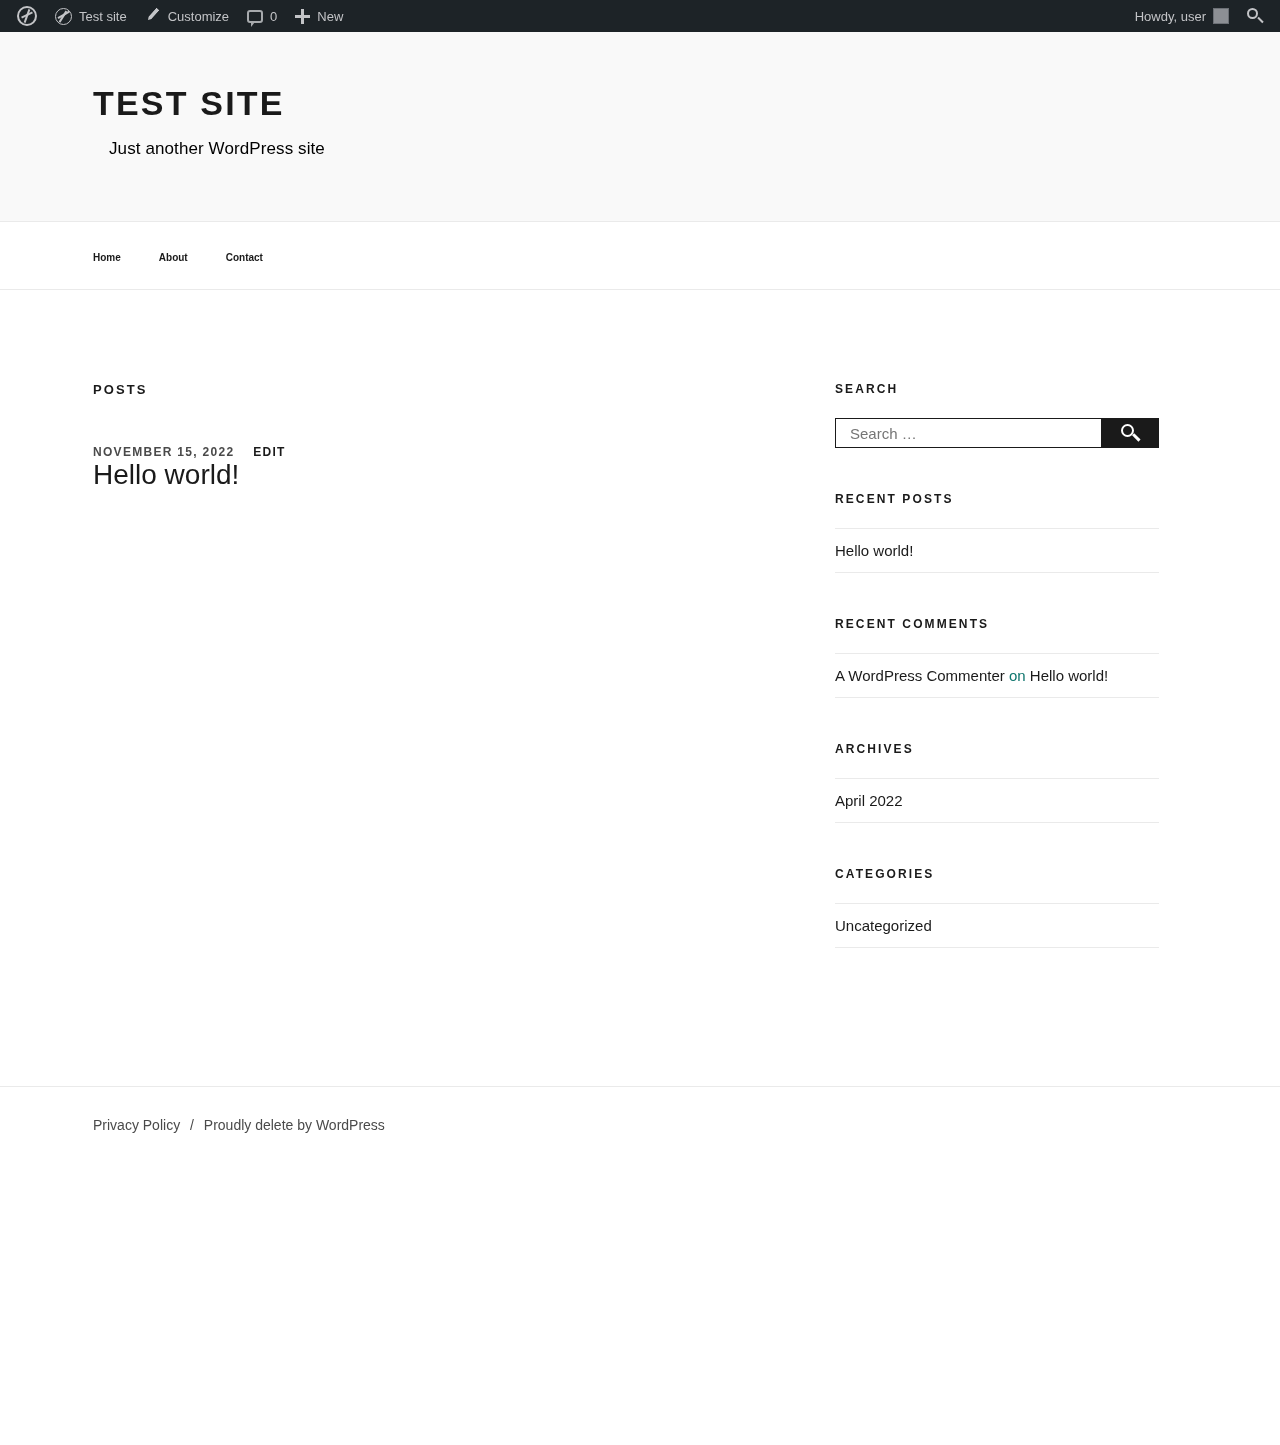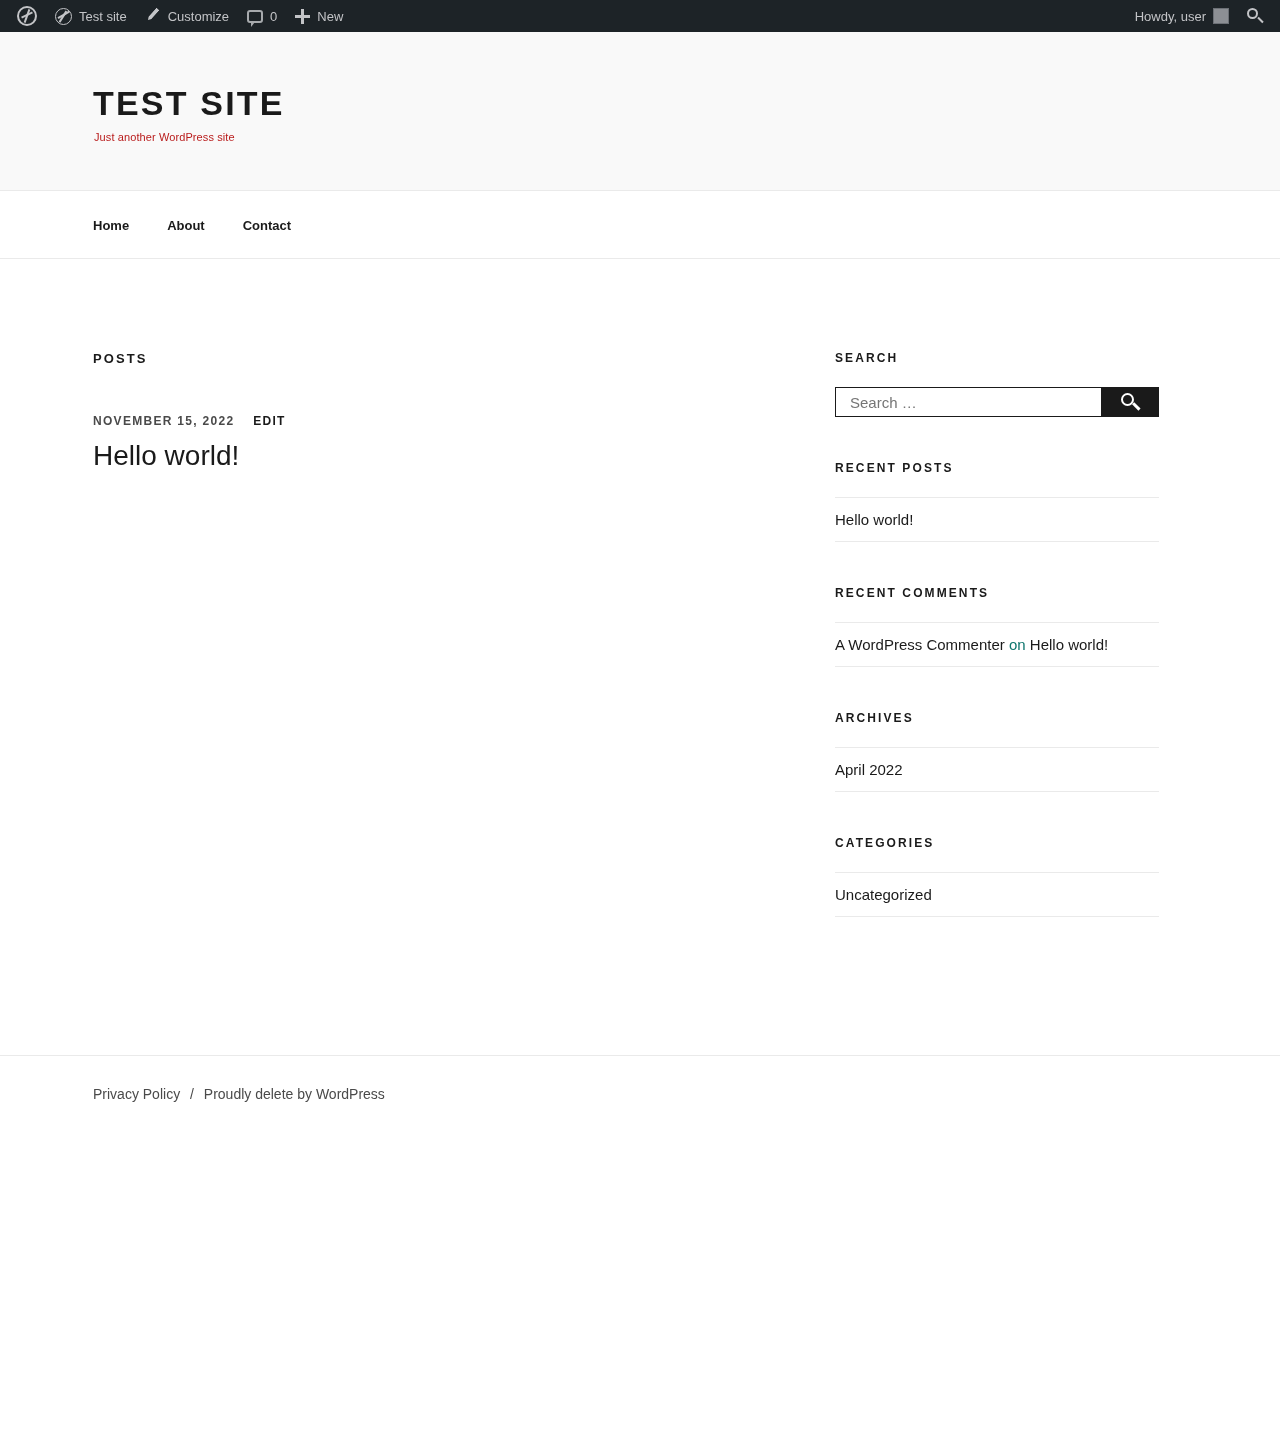--- a/index.html
+++ b/index.html
@@ -144,42 +144,42 @@
   }
   .site-title {
     font-size: 34px;
     letter-spacing: 2.2px;
     font-weight: bold;
     margin: 0 0 8px 0;
     color: #1a1a1a;
     text-transform: uppercase;
   }
   .site-desc {
-    font-size: 11px;
-    color: #b91c1c;
-    margin: 1px;
+    font-size: 17px;
+    color: #000000;
+    margin: 16px;
     letter-spacing: 0.1px;
   }
 
   
   #site-nav {
     border-bottom: 1px solid #eaeaea;
     background: #fff;
   }
   .nav-list {
     list-style: none;
     margin: 0;
     padding: 0;
     display: flex;
     align-items: center;
     height: 67px;
   }
   .nav-list li { margin-right: 38px; }
   .nav-link {
-    font-size: 13px;
+    font-size: 10px;
     text-decoration: none;
     color: #4a4a4a;
     font-weight: normal;
   }
   .nav-link.current { color: #1a1a1a; font-weight: bold; }
   .nav-link.bold { color: #1a1a1a; font-weight: bold; }
 
   
   #content {
     display: flex;
@@ -196,21 +196,20 @@
     letter-spacing: 2.1px;
     text-transform: uppercase;
     margin: 0 0 48px 0;
     color: #1a1a1a;
   }
   .post-meta {
     font-size: 12px;
     letter-spacing: 1.3px;
     text-transform: uppercase;
     font-weight: bold;
-    margin-bottom: 12px;
   }
   .post-meta a { color: #4a4a4a; text-decoration: none; }
   .post-meta .edit-link { margin-left: 14px; color: #1a1a1a; }
   .post-title {
     font-size: 28px;
     margin: 0 0 26px 0;
     font-weight: normal;
     color: #1a1a1a;
   }
   .post-excerpt {

